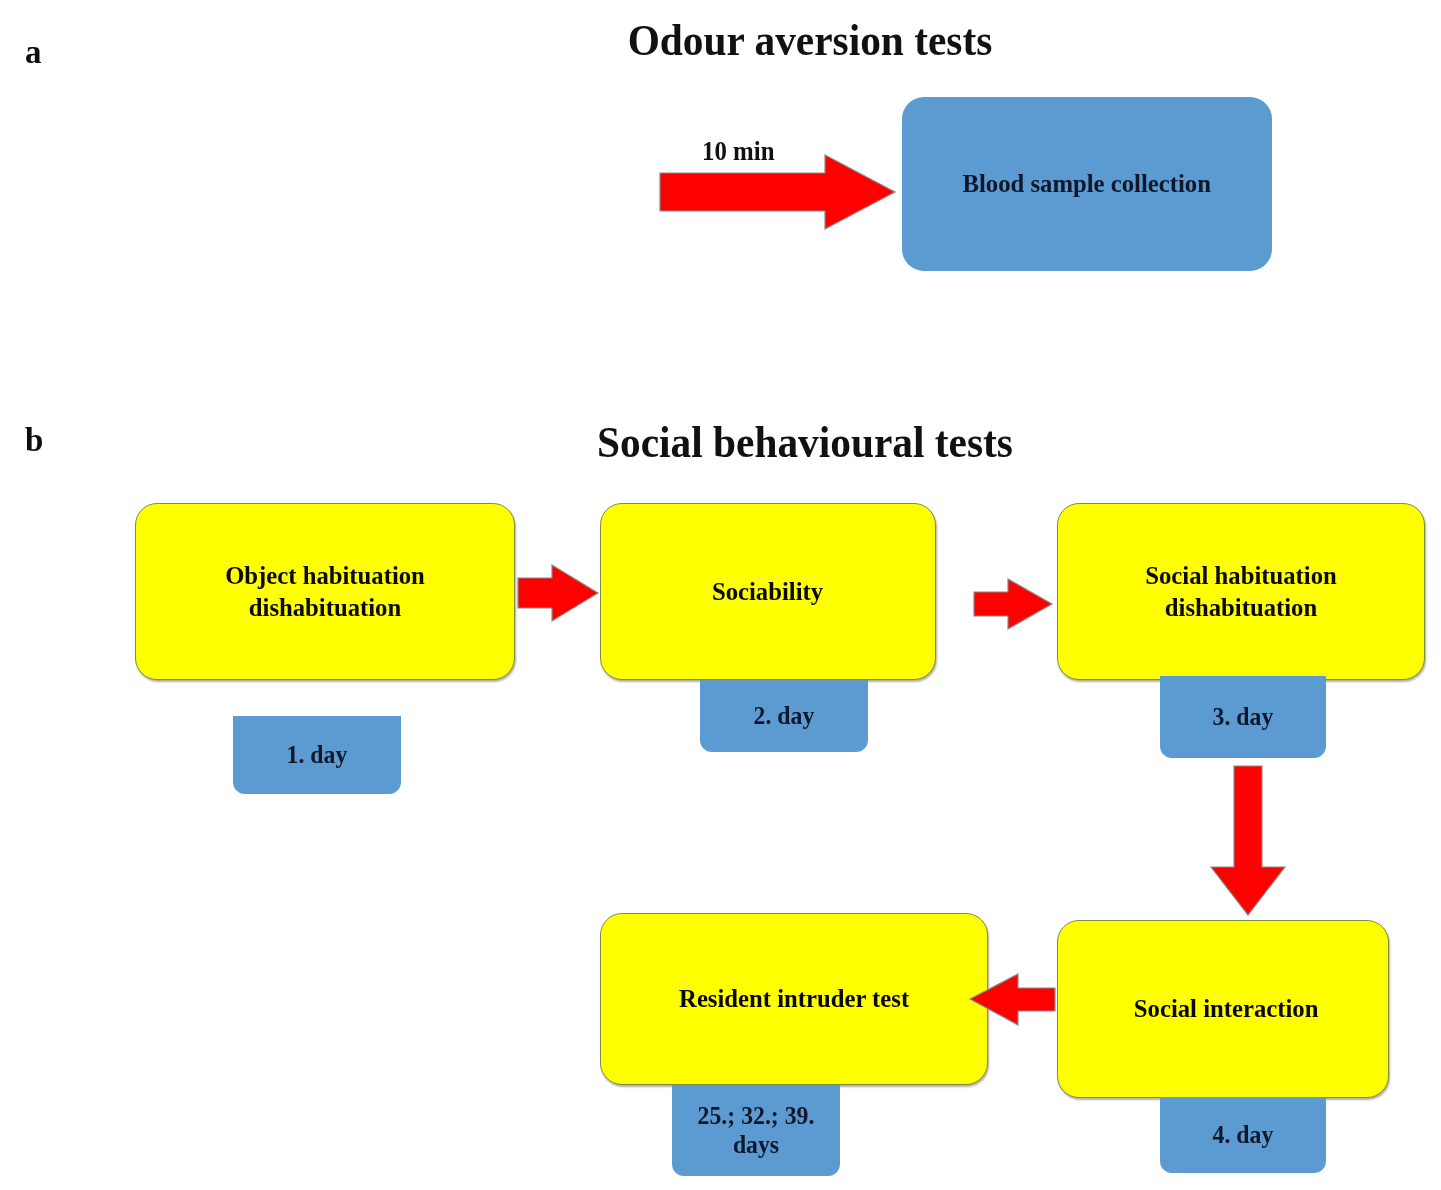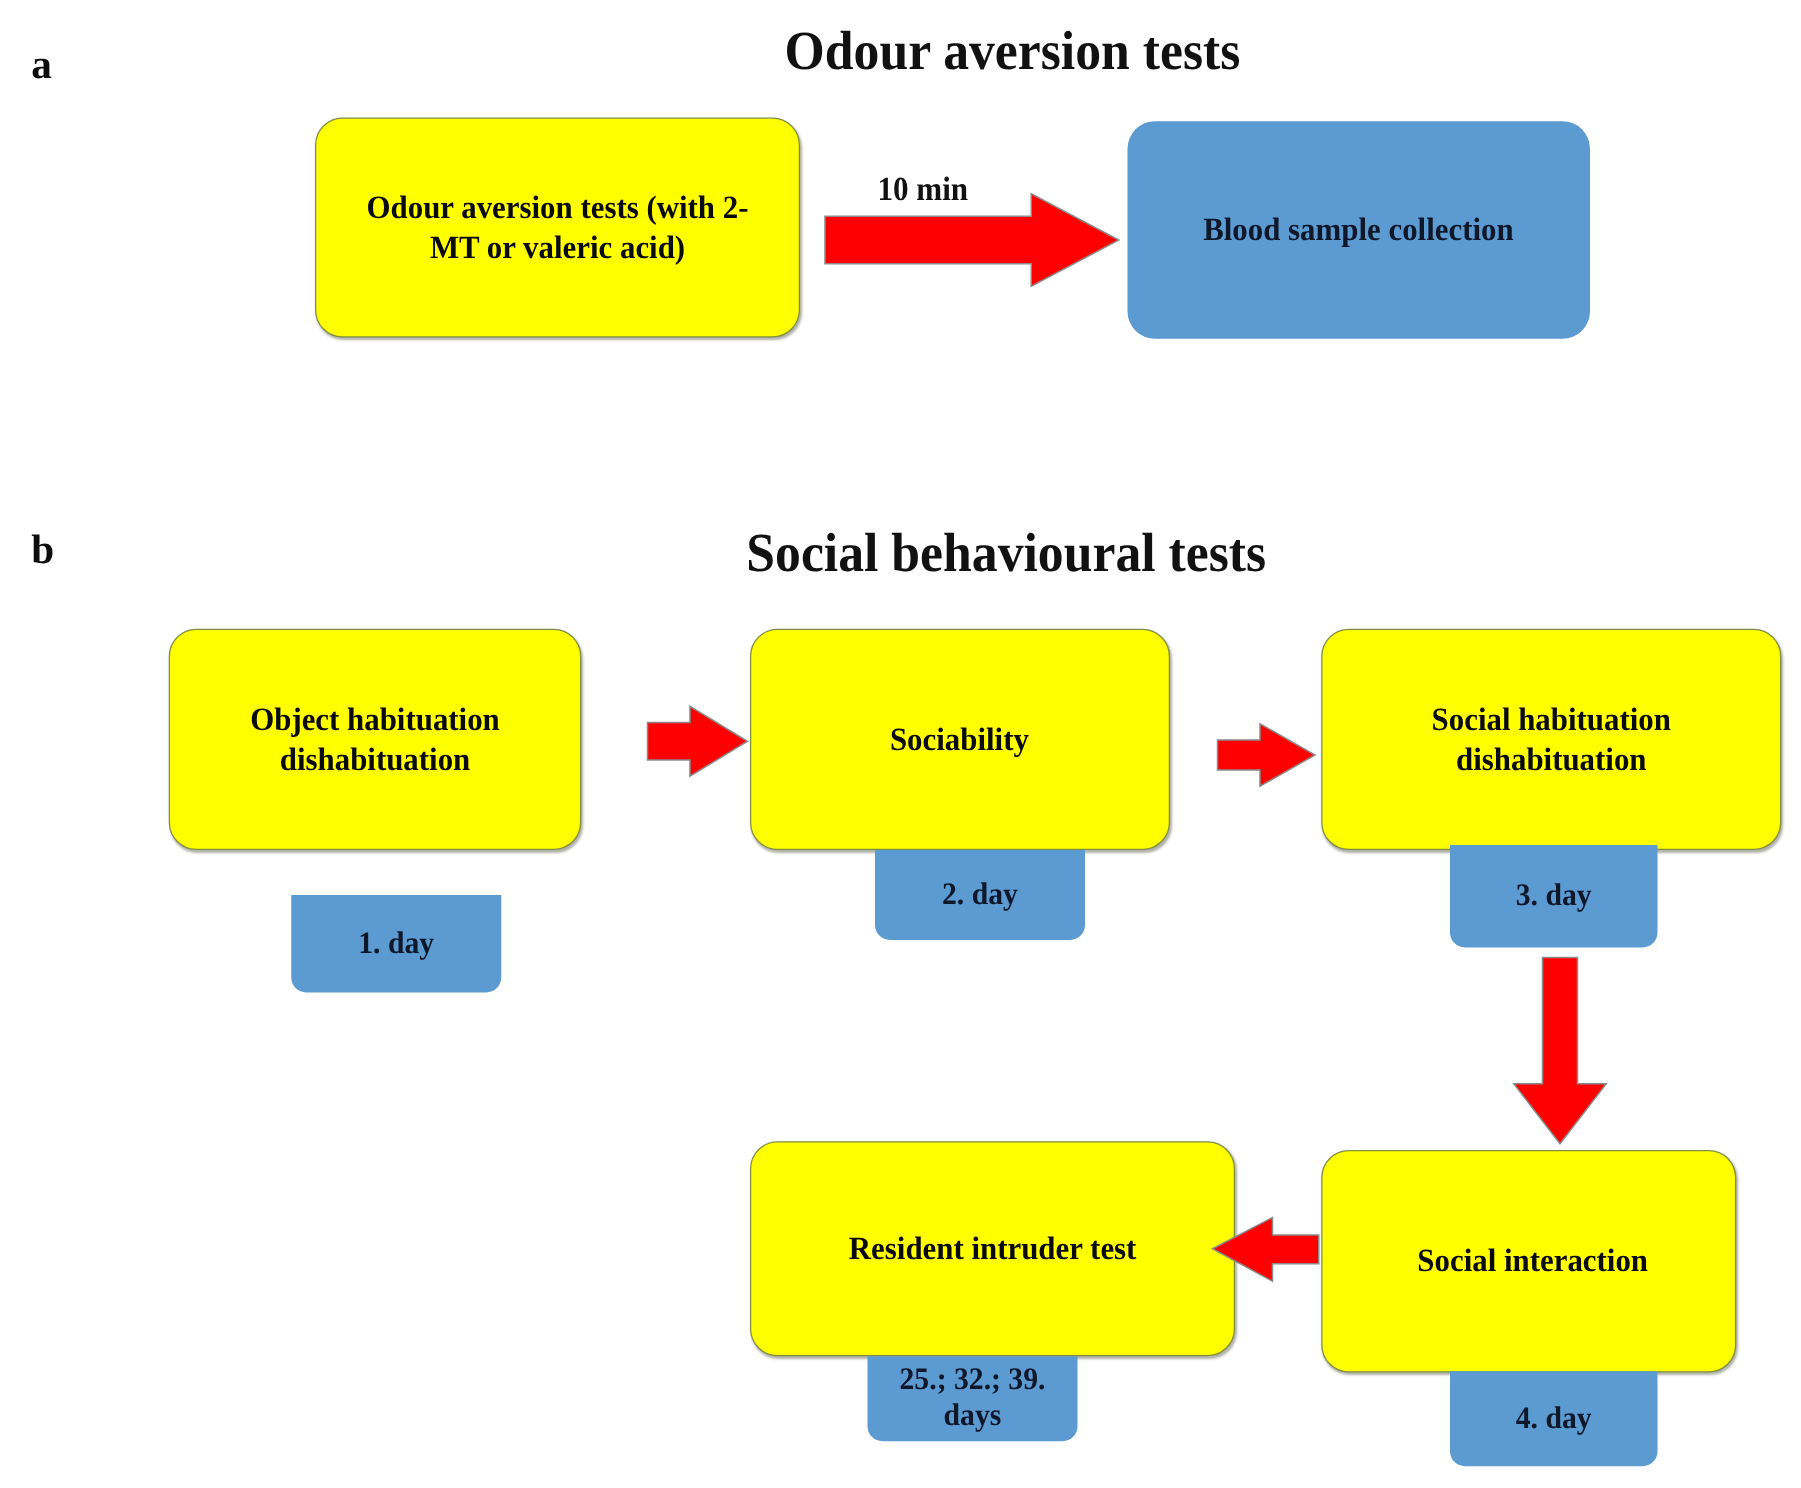--- a/index.html
+++ b/index.html
@@ -81,35 +81,32 @@
 </style>
 </head>
 <body>
 
 <div class="canvas">
 
   <div class="panel-letter" style="left:25px;top:36px;">a</div>
 
   <div class="section-title" style="left:500px;top:18px;width:620px;font-size:44px;">Odour aversion tests</div>
 
-  <div class="node node-yellow" style="left:252px;top:94px;width:388px;height:176px;font-size:26px;">
-    <span>Odour aversion tests (with 2-MT or valeric acid)</span>
-  </div>
 
   <div class="arrow-label" style="left:702px;top:136px;font-size:27px;">10 min</div>
 
   <div class="node node-blue node-blue-big" style="left:902px;top:97px;width:370px;height:174px;font-size:26px;">
     <span>Blood sample collection</span>
   </div>
 
   <div class="panel-letter" style="left:25px;top:424px;">b</div>
 
   <div class="section-title" style="left:490px;top:420px;width:630px;font-size:44px;">Social behavioural tests</div>
 
-  <div class="node node-yellow" style="left:135px;top:503px;width:330px;height:177px;font-size:26px;">
+  <div class="node node-yellow" style="left:135px;top:503px;width:380px;height:177px;font-size:26px;">
     <span>Object habituation dishabituation</span>
   </div>
   <div class="node node-blue" style="left:233px;top:676px;width:168px;height:78px;font-size:25px;border-radius:0 0 12px 12px;margin-top:40px;">
     <span>1. day</span>
   </div>
 
   <div class="node node-yellow" style="left:600px;top:503px;width:336px;height:177px;font-size:26px;">
     <span>Sociability</span>
   </div>
   <div class="node node-blue" style="left:700px;top:680px;width:168px;height:72px;font-size:25px;border-radius:0 0 12px 12px;">
@@ -119,21 +116,21 @@
   <div class="node node-yellow" style="left:1057px;top:503px;width:368px;height:177px;font-size:26px;">
     <span>Social habituation dishabituation</span>
   </div>
   <div class="node node-blue" style="left:1160px;top:676px;width:166px;height:82px;font-size:25px;border-radius:0 0 12px 12px;">
     <span>3. day</span>
   </div>
 
   <div class="node node-yellow" style="left:600px;top:913px;width:388px;height:172px;font-size:26px;">
     <span>Resident intruder test</span>
   </div>
-  <div class="node node-blue" style="left:694px;top:1085px;width:168px;height:68px;font-size:25px;border-radius:0 0 12px 12px;line-height:1.15;">
+  <div class="node node-blue" style="left:672px;top:1085px;width:168px;height:91px;font-size:25px;border-radius:0 0 12px 12px;line-height:1.15;">
     <span>25.; 32.; 39. days</span>
   </div>
 
   <div class="node node-yellow" style="left:1057px;top:920px;width:332px;height:178px;font-size:26px;padding-left:18px;">
     <span>Social interaction</span>
   </div>
   <div class="node node-blue" style="left:1160px;top:1097px;width:166px;height:76px;font-size:25px;border-radius:0 0 12px 12px;">
     <span>4. day</span>
   </div>
 

